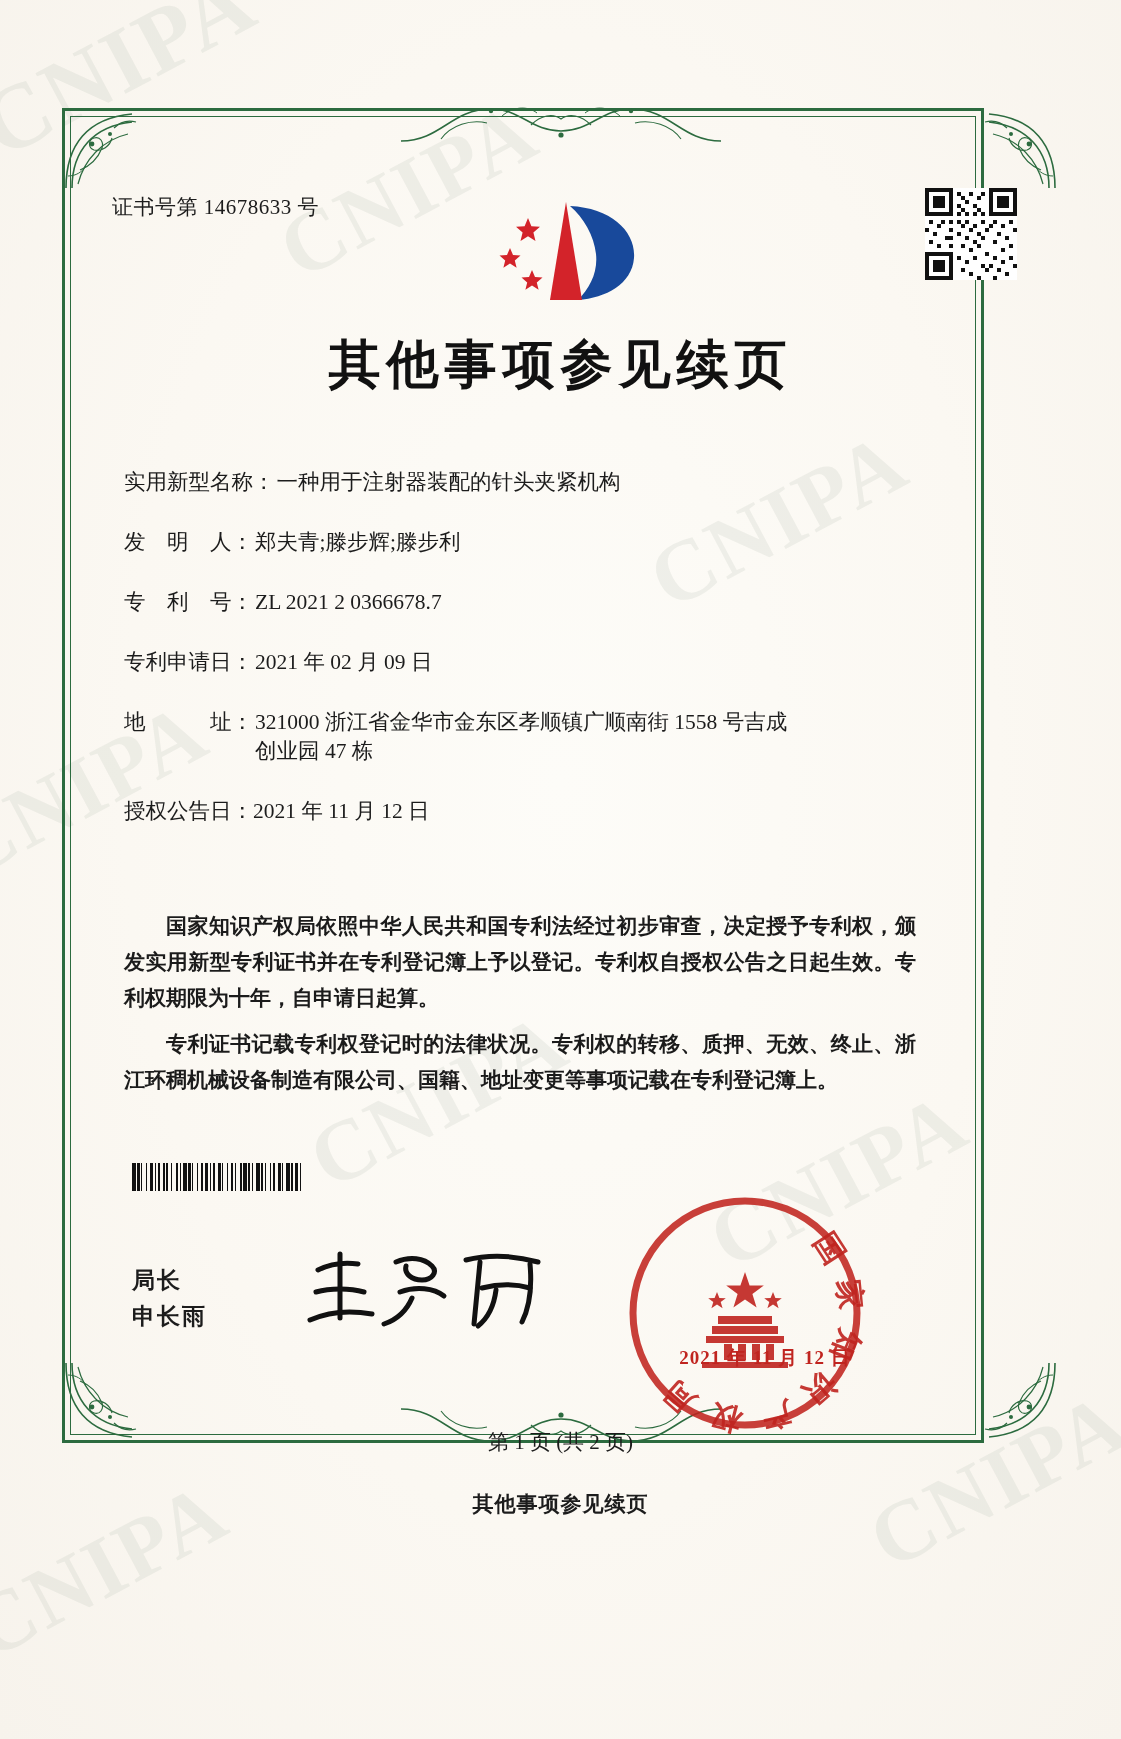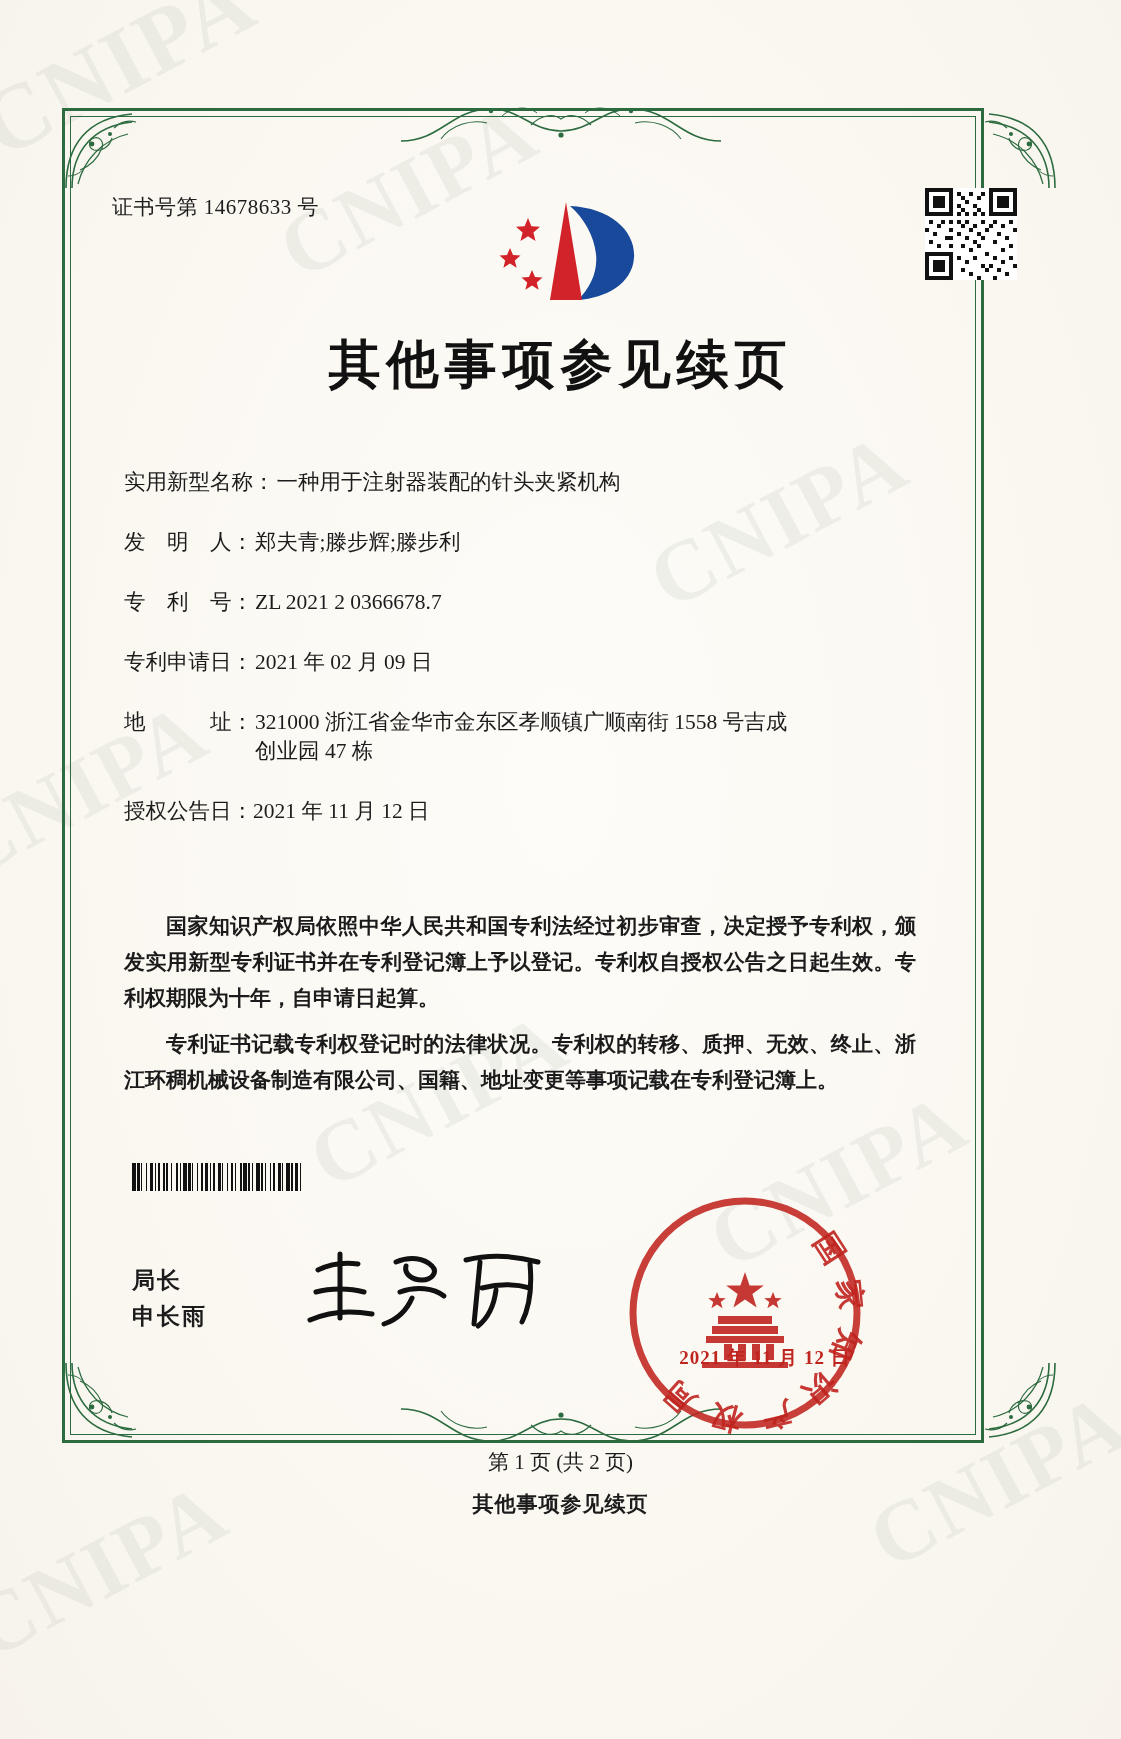--- a/index.html
+++ b/index.html
@@ -232,21 +232,20 @@
     letter-spacing: 1px;
   }
 
   
   .page-no {
     position: absolute;
     left: 0; right: 0;
     top: 1428px;
     text-align: center;
     font-size: 21px;
-    margin-top: 20px;
   }
   .foot-note {
     position: absolute;
     left: 0; right: 0;
     top: 1490px;
     text-align: center;
     font-size: 21px;
     font-weight: 700;
     letter-spacing: 1px;
     font-family: "DejaVu Serif", "Liberation Serif", serif;

